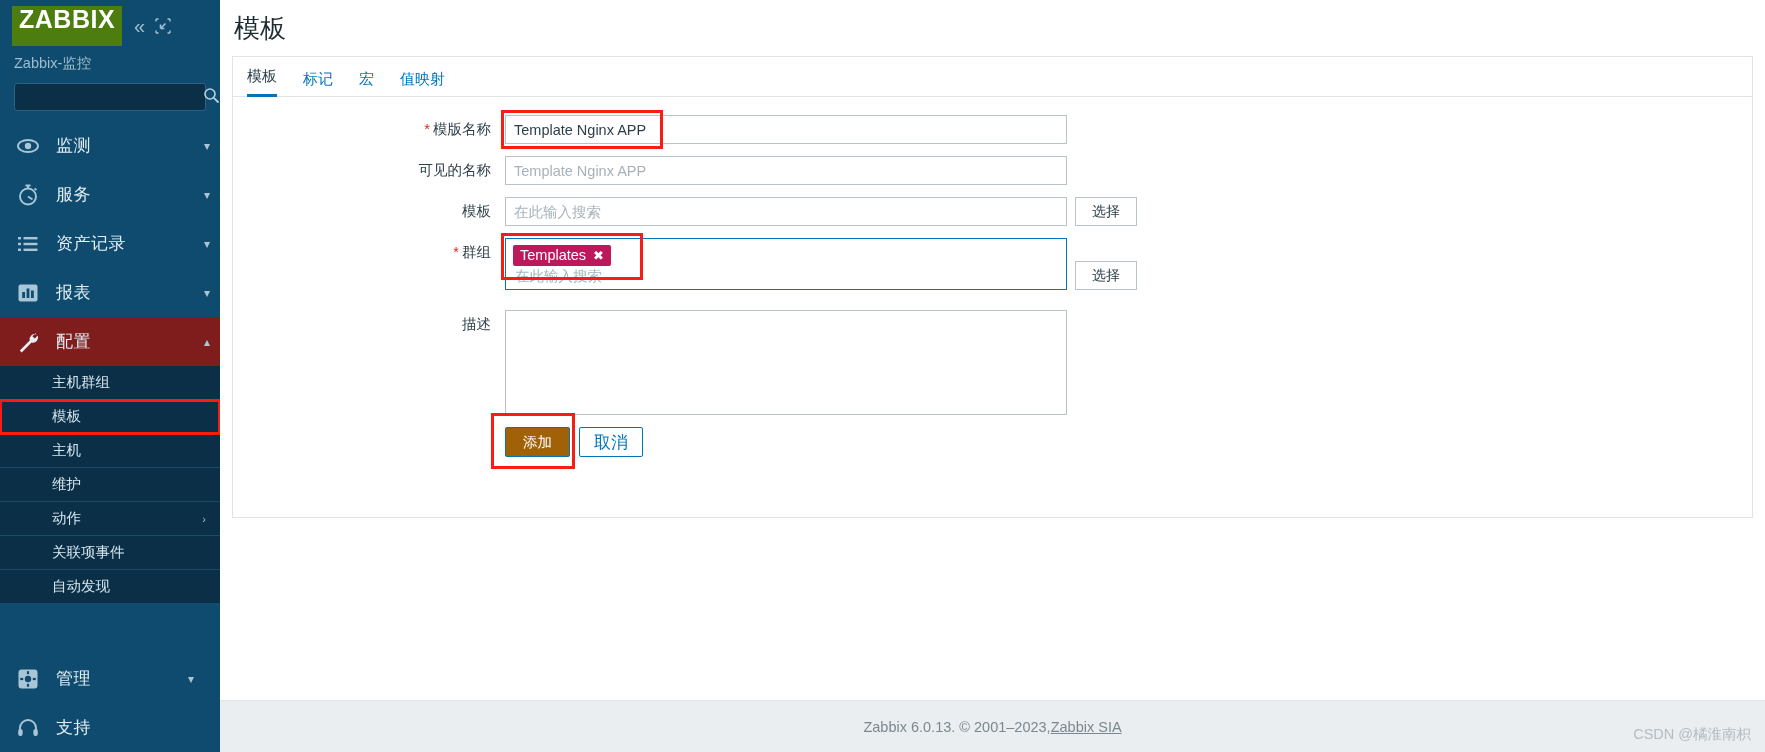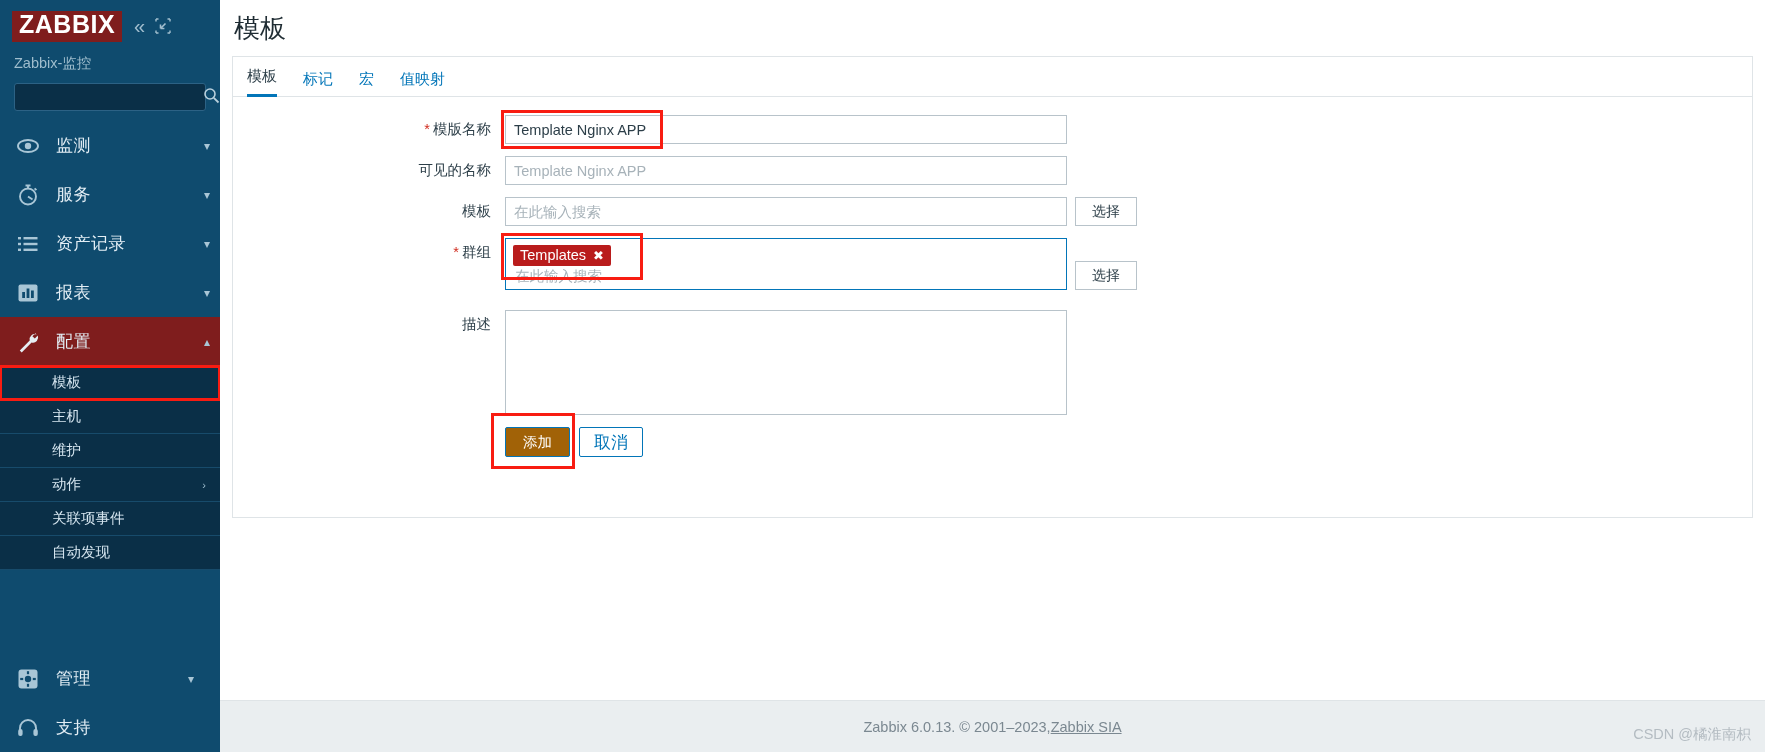--- a/index.html
+++ b/index.html
@@ -19,26 +19,26 @@
     position: relative;
     color: #e8f0f5;
     overflow: hidden;
   }
   .sb-logo-row {
     height: 52px;
     display: flex; align-items: center;
     padding-left: 12px; gap: 12px;
   }
   .zbx-logo {
-    background: #7f1d1d;
+    background: #4d7c0f;
     color: #ffffff;
     font-weight: bold;
     font-size: 25px;
     letter-spacing: 0.5px;
-    padding: 1px 7px 5px 7px;
+    padding: 1px 7px 14px 7px;
     line-height: 1;
     font-family: "Liberation Sans", sans-serif;
   }
   .sb-ico-btn {
     color: #bcd3e0; opacity: .85;
     cursor: pointer; display: inline-flex;
     align-items: center; justify-content: center;
   }
   .chev2 { font-size: 20px; line-height: 1; letter-spacing:-2px; }
   .sb-server {
@@ -175,21 +175,21 @@
   .multiselect {
     width: 562px;
     min-height: 52px;
     border: 1px solid #0275b8;
     background: #fff;
     padding: 6px 7px 2px 7px;
     position: relative;
   }
   .chip {
     display: inline-flex; align-items: center; gap: 7px;
-    background: #b91c1c; color: #ffffff;
+    background: #be185d; color: #ffffff;
     font-size: 14.5px;
     padding: 2px 7px 3px 7px;
     border-radius: 2px;
   }
   .chip .x { font-size: 13px; font-weight: bold; cursor: pointer; color:#fff;}
   .ms-placeholder {
     color: #a7b2b9; font-size: 14.5px;
     padding-left: 2px; margin-top: 1px;
     white-space: nowrap;
   }
@@ -325,20 +325,23 @@
     <span class="ni-ico">
       <svg width="24" height="24" viewBox="0 0 24 24">
           <path d="M20.6 4.4a5.2 5.2 0 0 0-6.9 6.2L3.8 20.5l1.9 1.9 9.9-9.9a5.2 5.2 0 0 0 6.2-6.9l-3 3-2.4-2.4 3-3z" fill="#e6eef3"></path>
         </svg>
     </span>
     <span class="ni-label">配置</span>
     <span class="ni-arrow">▴</span>
   </div>
 
   <div class="subnav">
+    <div class="sub-item">
+      <span>主机群组</span>
+    </div>
     <div class="sub-item highlighted">
       <span>模板</span>
     </div>
     <div class="sub-item">
       <span>主机</span>
     </div>
     <div class="sub-item">
       <span>维护</span>
     </div>
     <div class="sub-item">

